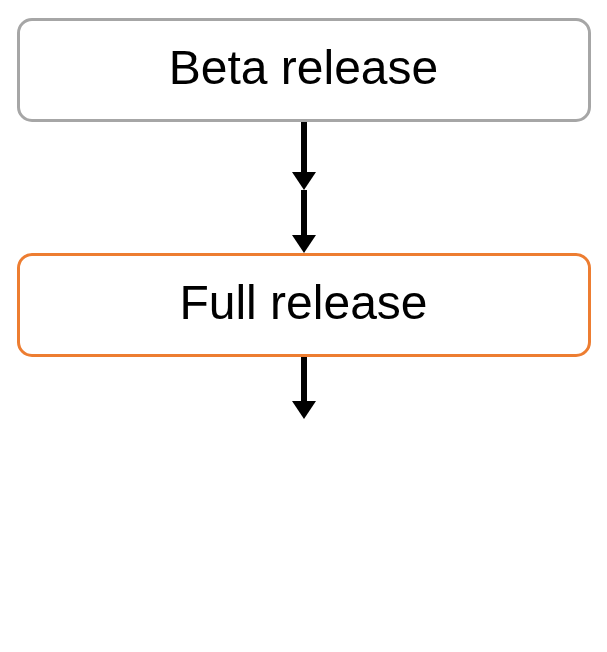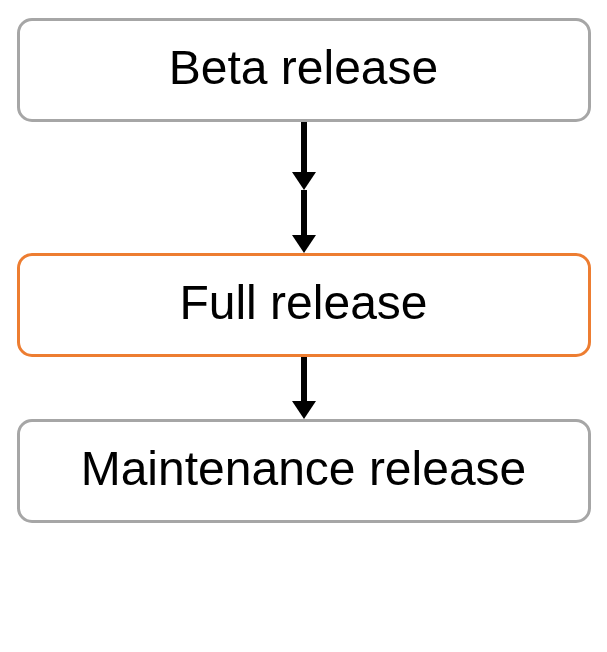--- a/index.html
+++ b/index.html
@@ -87,17 +87,14 @@
 
   <div class="node highlight">
     <span class="node-label">Full release</span>
   </div>
 
   <div class="connector c3">
     <span class="shaft"></span>
     <span class="head"></span>
   </div>
 
-  <div class="node">
-    <span class="node-label">Maintenance release</span>
-  </div>
 
 </div>
 
 </body></html>

